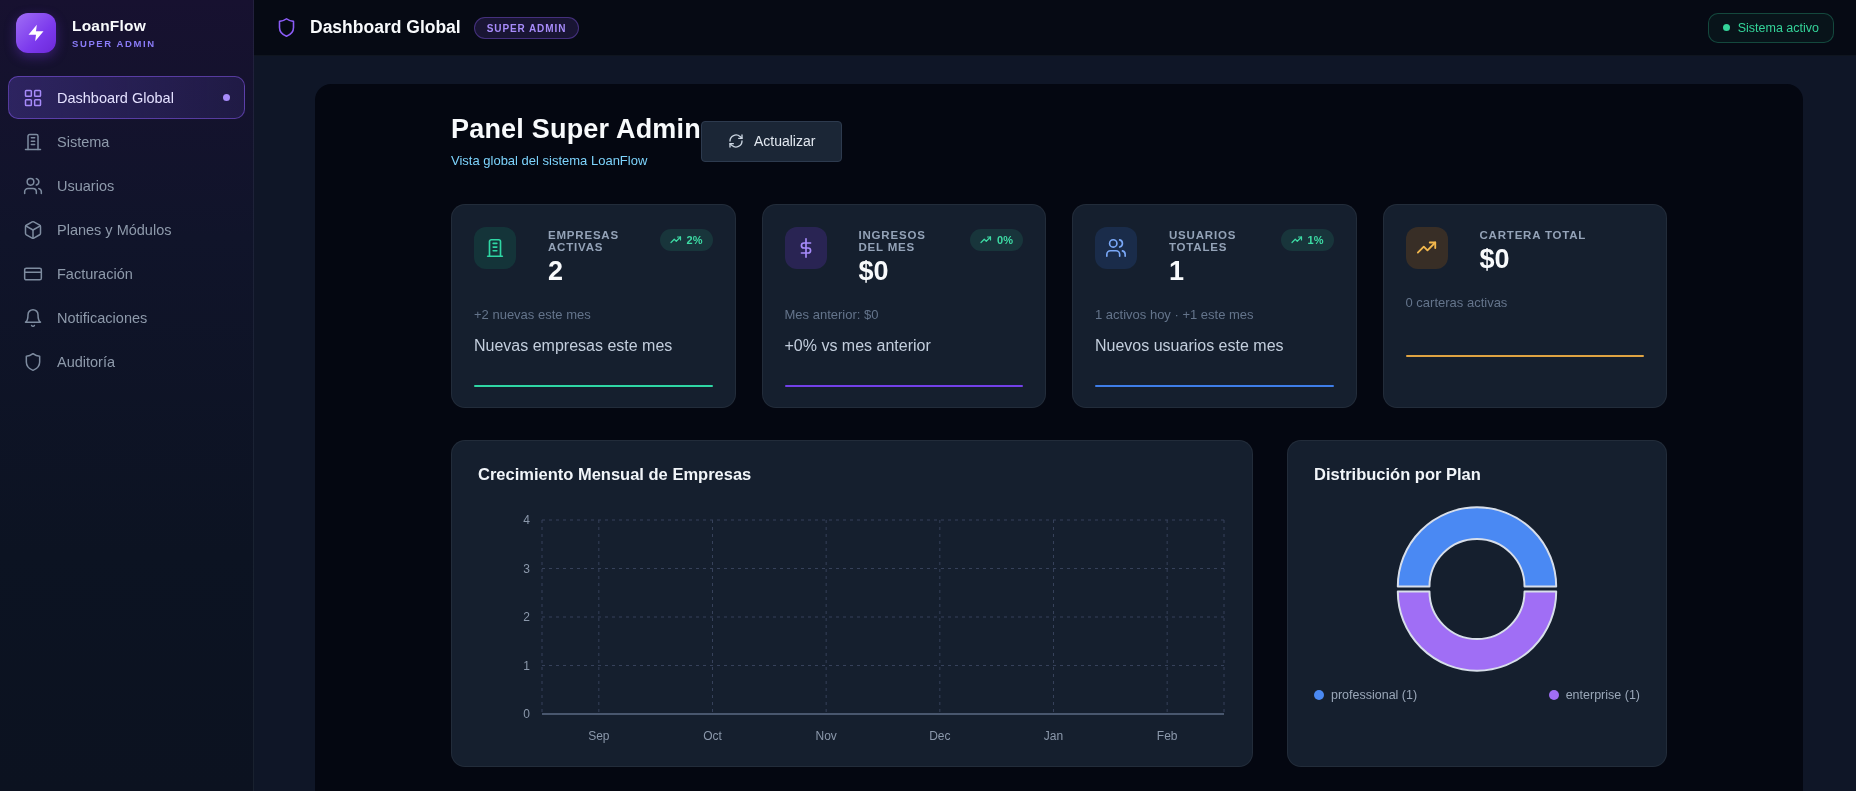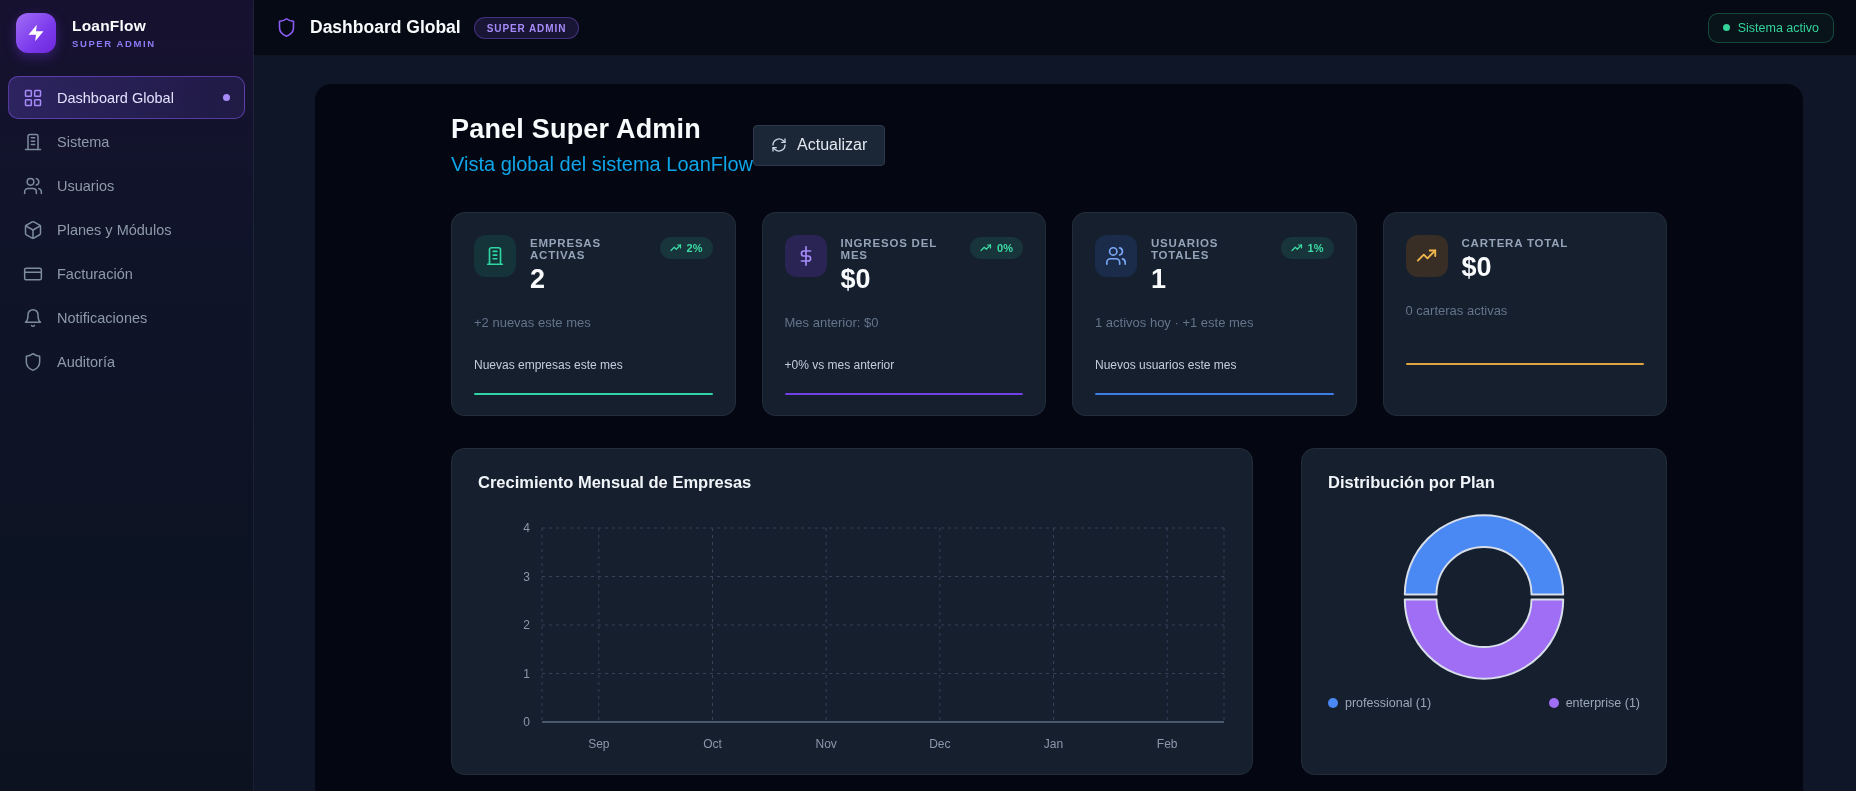--- a/index.html
+++ b/index.html
@@ -63,53 +63,53 @@
 
   .content-wrap { flex:1; background:#0f1627; position:relative; }
   .panel {
     position:absolute; left:61px; top:28px; width:1488px; bottom:-20px;
     background:#040711; border-radius:16px;
   }
   .container { width:1216px; margin:0 auto; padding-top:30px; }
 
   .page-head { display:flex; align-items:center; }
   .page-head h2 { font-size:27px; font-weight:bold; color:#f8fafc; letter-spacing:0.2px; }
-  .page-head p  { font-size:20px; color:#0ea5e9; margin-top:8px; }
+  .page-head p  { font-size:13px; color:#7dd3fc; margin-top:8px; }
   .refresh-btn {
-    display:flex; align-items:center; gap:10px; height:41px; padding:0 17px;
+    display:flex; align-items:center; gap:10px; height:41px; padding:0 26px;
     background:#1b2636; border:1px solid #2d3a4e; border-radius:4px;
-    color:#e2e8f0; font-size:16px; font-family:inherit; cursor:pointer;
+    color:#e2e8f0; font-size:14px; font-family:inherit; cursor:pointer;
   }
   .refresh-btn .ri { width:16px; height:16px; color:#cbd5e1; }
 
   
   .stats { display:grid; grid-template-columns:repeat(4,1fr); gap:26px; margin-top:36px; }
   .stat-card {
     position:relative; height:204px; padding:22px;
     background:#151f2e; border:1px solid rgba(255,255,255,0.06); border-radius:14px;
   }
-  .sc-top { display:flex; gap:14px; }
+  .sc-top { display:flex; gap:32px; }
   .sc-icon { width:42px; height:42px; border-radius:12px; flex:none;
     display:flex; align-items:center; justify-content:center; }
   .sc-icon svg { width:22px; height:22px; }
   .sc-label { font-size:11.5px; font-weight:bold; letter-spacing:0.8px; color:#94a3b8; margin-top:2px; }
   .sc-value { font-size:27px; font-weight:bold; color:#f8fafc; margin-top:3px; }
   .sc-badge {
     margin-left:auto; flex:none; display:flex; align-items:center; gap:5px;
     background:rgba(52,211,153,0.12); color:#3ddba4; border-radius:999px;
     padding:4px 10px; font-size:11px; font-weight:bold; height:22px; margin-top:2px;
   }
   .sc-badge svg { width:12px; height:12px; }
   .sc-sub1 { font-size:13px; color:#64748b; margin-top:20px; }
-  .sc-sub2 { font-size:12px; color:#c3cedd; margin-top:28px; }
+  .sc-sub2 { font-size:16px; color:#c3cedd; margin-top:15px; }
   .sc-line { position:absolute; left:22px; right:22px; bottom:20px; height:2px; border-radius:2px; }
   .stat-card:last-child .sc-line { bottom:50px; }
 
   
-  .charts { display:flex; gap:48px; margin-top:32px; }
+  .charts { display:flex; gap:34px; margin-top:32px; }
   .chart-card {
     background:#151f2e; border:1px solid rgba(255,255,255,0.06); border-radius:14px;
     height:327px; padding:24px 26px;
   }
   .chart-card h3 { font-size:16.5px; font-weight:bold; color:#f1f5f9; }
   .line-card { width:802px; }
   .donut-card { width:384px; }
   .line-chart { margin-top:6px; }
   .line-chart .grid { stroke:#36415a; stroke-width:1; stroke-dasharray:3 4; }
   .line-chart .axis { stroke:#5b6b85; stroke-width:1.4; }

